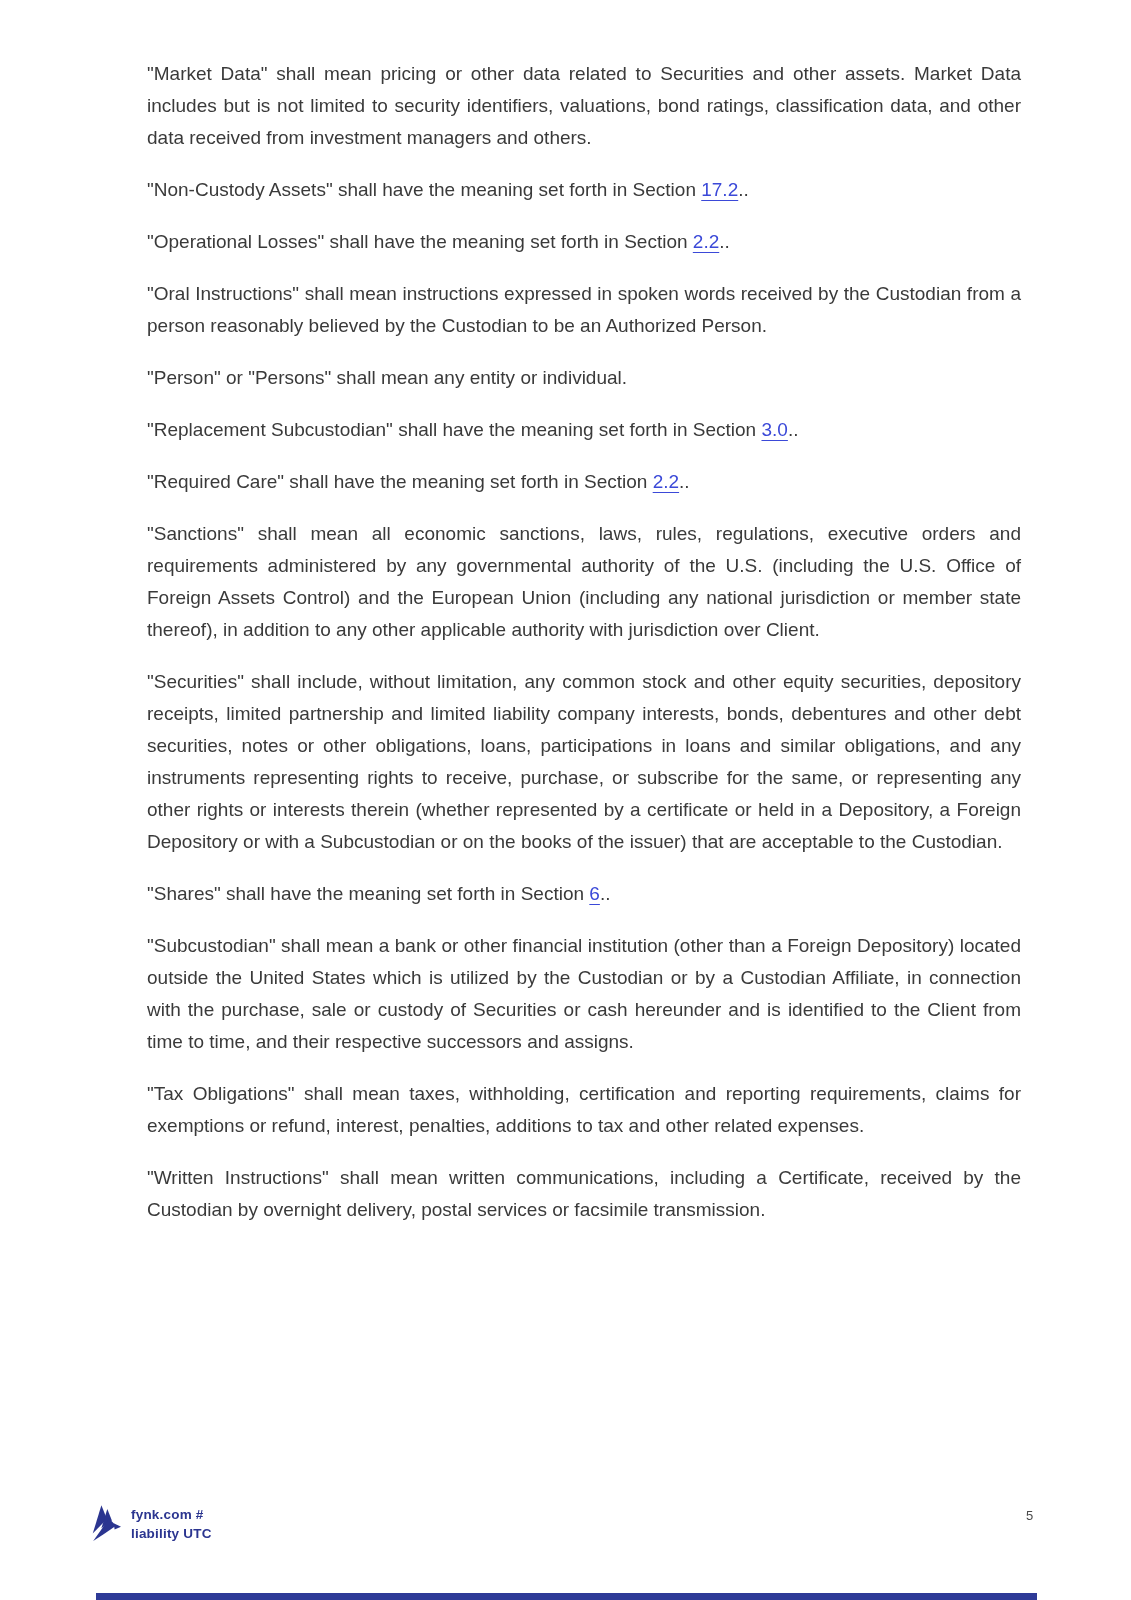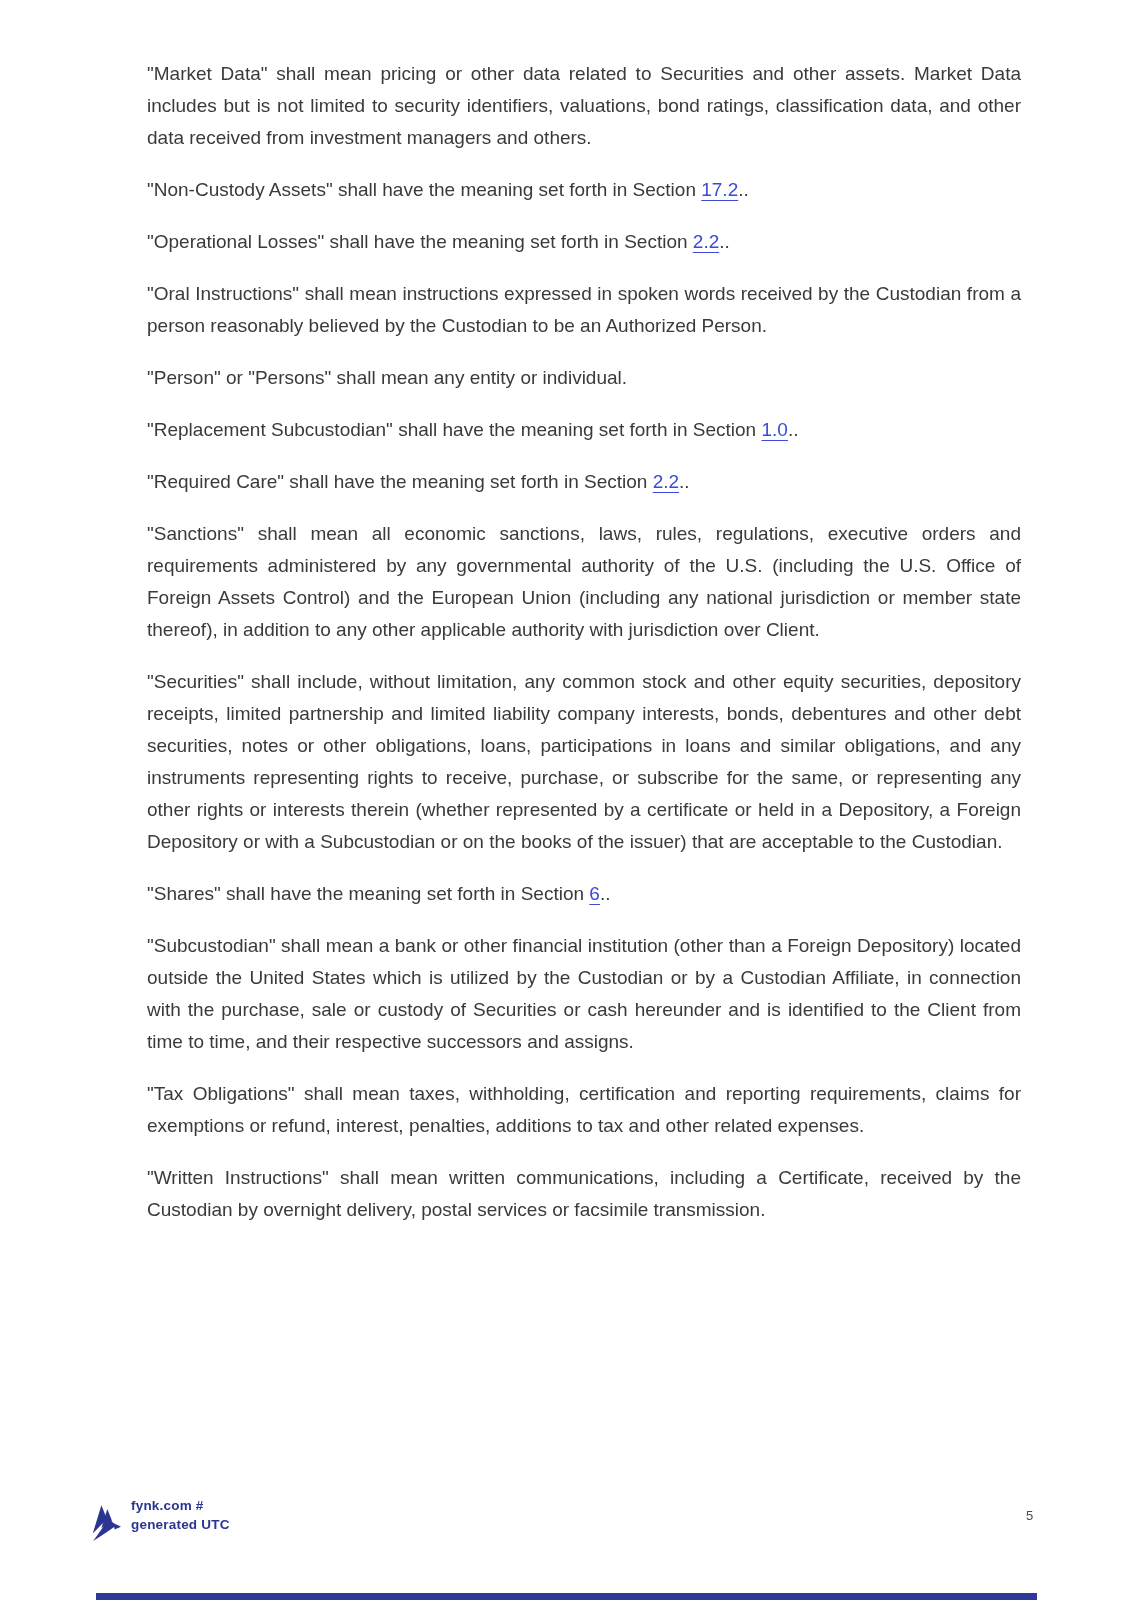--- a/index.html
+++ b/index.html
@@ -20,21 +20,21 @@
   .section-link{
     color:var(--link-color,#3b49d8);
     text-decoration:underline;
     text-decoration-color:var(--link-color,#3b49d8);
     text-underline-offset:4px;
     cursor:pointer;
   }
   .footer{position:absolute;left:0;top:1496px;width:1131px;height:60px;}
   .footer-logo{position:absolute;left:90px;top:8px;width:31px;height:41px;}
   .footer-text{
-    position:absolute;left:131px;top:0;
+    position:absolute;left:131px;top:9px;
     color:var(--footer-color,#2b3590);
     font-size:13.5px;font-weight:bold;line-height:19px;
     letter-spacing:0.2px;
   }
   .page-number{
     position:absolute;left:1026px;top:12px;
     color:var(--pagenum-color,#4a4a4a);
     font-size:13px;
   }
   .bottom-bar{
@@ -46,39 +46,39 @@
 <body>
 
 <div class="page" style="--page-bg: #ffffff; --body-color: #3a3a3a; --link-color: #3b49d8; --footer-color: #2b3590; --pagenum-color: #4a4a4a; --bar-color: #2e3a97;">
 
   <div class="doc-body">
       <p class="para"><span>"Market Data" shall mean pricing or other data related to Securities and other assets. Market Data includes but is not limited to security identifiers, valuations, bond ratings, classification data, and other data received from investment managers and others.</span></p>
       <p class="para"><span>"Non-Custody Assets" shall have the meaning set forth in Section </span><span class="section-link">17.2</span><span>..</span></p>
       <p class="para"><span>"Operational Losses" shall have the meaning set forth in Section </span><span class="section-link">2.2</span><span>..</span></p>
       <p class="para"><span>"Oral Instructions" shall mean instructions expressed in spoken words received by the Custodian from a person reasonably believed by the Custodian to be an Authorized Person.</span></p>
       <p class="para"><span>"Person" or "Persons" shall mean any entity or individual.</span></p>
-      <p class="para"><span>"Replacement Subcustodian" shall have the meaning set forth in Section </span><span class="section-link">1.0</span><span>..</span></p>
+      <p class="para"><span>"Replacement Subcustodian" shall have the meaning set forth in Section </span><span class="section-link">3.0</span><span>..</span></p>
       <p class="para"><span>"Required Care" shall have the meaning set forth in Section </span><span class="section-link">2.2</span><span>..</span></p>
       <p class="para"><span>"Sanctions" shall mean all economic sanctions, laws, rules, regulations, executive orders and requirements administered by any governmental authority of the U.S. (including the U.S. Office of Foreign Assets Control) and the European Union (including any national jurisdiction or member state thereof), in addition to any other applicable authority with jurisdiction over Client.</span></p>
       <p class="para"><span>"Securities" shall include, without limitation, any common stock and other equity securities, depository receipts, limited partnership and limited liability company interests, bonds, debentures and other debt securities, notes or other obligations, loans, participations in loans and similar obligations, and any instruments representing rights to receive, purchase, or subscribe for the same, or representing any other rights or interests therein (whether represented by a certificate or held in a Depository, a Foreign Depository or with a Subcustodian or on the books of the issuer) that are acceptable to the Custodian.</span></p>
       <p class="para"><span>"Shares" shall have the meaning set forth in Section </span><span class="section-link">6</span><span>..</span></p>
       <p class="para"><span>"Subcustodian" shall mean a bank or other financial institution (other than a Foreign Depository) located outside the United States which is utilized by the Custodian or by a Custodian Affiliate, in connection with the purchase, sale or custody of Securities or cash hereunder and is identified to the Client from time to time, and their respective successors and assigns.</span></p>
       <p class="para"><span>"Tax Obligations" shall mean taxes, withholding, certification and reporting requirements, claims for exemptions or refund, interest, penalties, additions to tax and other related expenses.</span></p>
       <p class="para"><span>"Written Instructions" shall mean written communications, including a Certificate, received by the Custodian by overnight delivery, postal services or facsimile transmission.</span></p>
     </div>
 
   <div class="footer">
     <svg class="footer-logo" viewBox="0 0 34 42" xmlns="http://www.w3.org/2000/svg" fill="#2b3590">
       <path d="M12.5 0 L18.5 15 L3 31 Z"></path>
       <path d="M19 4 L24 16.5 L12.5 25 Z"></path>
       <path d="M3.5 39 L21 14.5 L28.5 22.5 L14.5 32 Z"></path>
       <path d="M26 19.5 L34 23.5 L27 26.5 Z"></path>
     </svg>
     <div class="footer-text">
       <div>fynk.com #</div>
-      <div>generated UTC</div>
+      <div>liability UTC</div>
     </div>
     <div class="page-number">5</div>
   </div>
 
   <div class="bottom-bar"></div>
 
 </div>
 
 </body></html>

